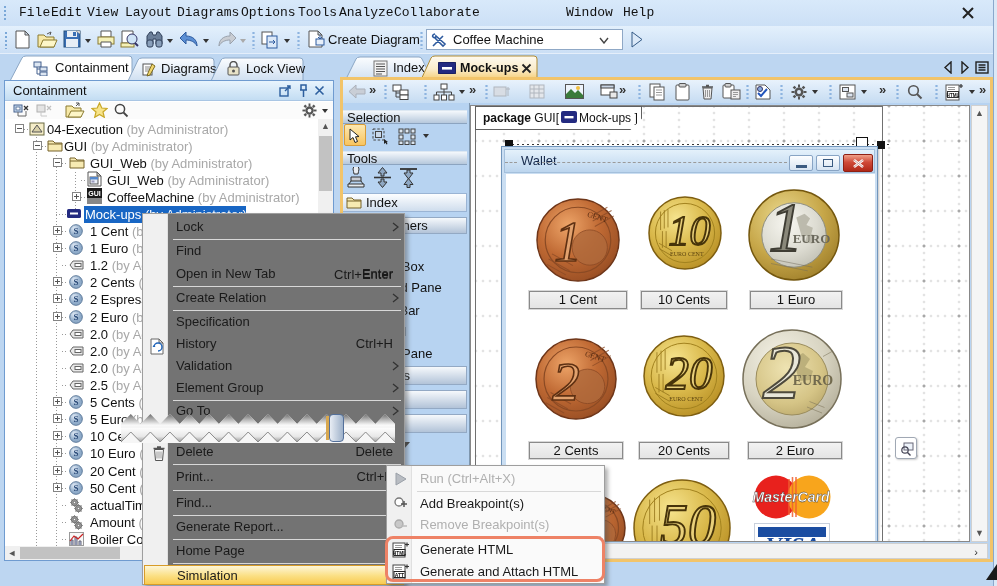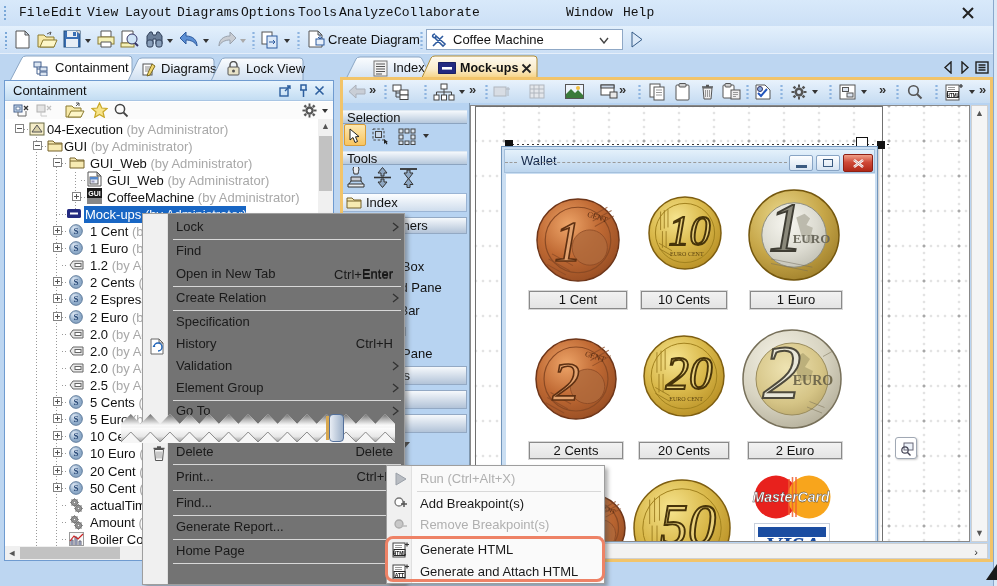--- a/index.html
+++ b/index.html
@@ -765,20 +765,25 @@
     <div class="abs" style="left:0;top:311px;width:124px;height:19px;background:linear-gradient(#f6f9fc,#b2c3d8);border:1px solid #93a9c4;border-left:none;">
         <div class="abs" style="left:21px;top:1px;">Other</div>
       </div>
     <svg class="ico" style="left:54px;top:337px" width="14" height="10" viewBox="0 0 14 10">
         <path d="M1,2 L7,9 L13,2 z" fill="#444"></path>
       </svg>
   </div>
   <div class="abs" id="canvas-wrap" style="left:127px;top:23px;width:520px;height:456px;">
     <div class="abs" id="canvas" style="left:0;top:2px;width:500px;height:437px;border:1px solid #888;overflow:hidden;background-color:#fff;background-image:radial-gradient(circle, #9a9a9a 1.05px, transparent 1.4px),radial-gradient(circle, #bcbcbc 0.8px, transparent 1.1px),radial-gradient(circle, #bcbcbc 0.8px, transparent 1.1px);background-size:35px 35px,7px 35px,35px 7px;background-position:15.5px 17.5px,1.5px 17.5px,15.5px 3.5px;">
 <div class="abs" style="left:4px;top:0px;width:408px;height:453px;border:1px solid #707070;border-bottom:none;"></div>
+<div class="abs" style="left:4px;top:0px;width:167px;height:24px;background:#fff;border:1px solid #606060;clip-path:polygon(0 0,100% 0,100% 52%,93% 100%,0 100%);line-height:23px;font-size:12px;">
+<span style="margin-left:7px;font-weight:bold;">package</span>&nbsp;GUI[<svg width="16" height="12" viewBox="0 0 16 12" style="vertical-align:-1px;margin:0 2px">
+            <rect x="0" y="0" width="16" height="12" rx="2" fill="#232a80"></rect>
+            <rect x="3.5" y="5" width="9" height="2.4" fill="#fff"></rect>
+          </svg>Mock-ups&nbsp;]</div>
 <div class="abs" style="left:36px;top:38px;width:382px;height:1px;background-image:linear-gradient(90deg,#333 0 2px,transparent 2px 5px);background-size:5px 1px;"></div>
 <div class="abs" style="left:34px;top:34px;width:8px;height:8px;background:#111;"></div>
 <div class="abs" style="left:385px;top:31px;width:12px;height:12px;background:#fff;border:1.5px solid #111;"></div>
 <div class="abs" style="left:406px;top:35px;width:8px;height:8px;background:#111;"></div>
 <div class="abs" id="wallet" style="left:30px;top:40px;width:377px;height:415px;background:#cadef2;border:1px solid #7296bc;box-shadow:1px 1px 2px rgba(0,0,0,0.25);">
   <div class="abs" style="left:2px;top:2px;width:371px;height:24px;background:linear-gradient(#e4f1fb,#bcd5ee);border:1px solid #a4c0dc;">
     <div class="abs" style="left:16px;top:3px;font-size:13px;color:#15284a;">Wallet</div>
     <div class="abs" style="left:32px;top:12px;width:250px;border-top:1px dashed #9a9a9a;"></div>
     <div class="abs" style="left:0px;top:12px;width:12px;border-top:1px dashed #9a9a9a;"></div>
     <div class="abs" style="left:284px;top:5px;width:24px;height:16px;background:linear-gradient(#fdfeff,#d7e4f2);border:1px solid #88a4c4;border-radius:2px;">
@@ -1054,20 +1059,26 @@
         <path d="M1,1 h8 l4,4 v11 h-12 z" fill="#fff" stroke="#666"></path>
         <path d="M9,1 l4,4 h-4 z" fill="#ddd" stroke="#666"></path>
         <path d="M8,13 a4,4 0 1 0 -4,-4" fill="none" stroke="#2266bb" stroke-width="1.5"></path>
         <path d="M2.5,9 l1.5,-2 l1.5,2" fill="#2266bb"></path>
       </svg>
 <svg class="abs" style="left:9px;top:231px" width="14" height="16" viewBox="0 0 14 16">
         <path d="M2.5,4.5 h9 l-1,11 h-7 z" fill="#f8f8f8" stroke="#555"></path>
         <path d="M1.5,3.5 h11 M5,2 h4" stroke="#555" stroke-width="1.4"></path>
         <path d="M5,6.5 v7 M7,6.5 v7 M9,6.5 v7" stroke="#999"></path>
       </svg>
+<div class="abs" style="left:1px;top:351px;width:260px;height:20px;background:linear-gradient(#fdf6d8,#fbdf83 55%,#f8cb52);border:1px solid #d89c28;">
+<div class="abs" style="left:32px;top:1px;height:18px;line-height:18px;color:#1a1a1a;">Simulation</div>
+<svg class="abs" style="left:248px;top:5px" width="7" height="10" viewBox="0 0 7 10">
+          <path d="M1,1 L6,5 L1,9" stroke="#333" stroke-width="1.3" fill="none"></path>
+        </svg>
+</div>
 </div>
 <svg class="abs" style="left:121px;top:414px" width="274" height="29" viewBox="0 0 274 29">
       <defs>
         <linearGradient id="zzt" x1="0" y1="0" x2="0" y2="1">
           <stop offset="0" stop-color="#6e6e6e"></stop>
           <stop offset="0.85" stop-color="#efefef"></stop>
           <stop offset="1" stop-color="#fcfcfc"></stop>
         </linearGradient>
         <linearGradient id="zzb" x1="0" y1="0" x2="0" y2="1">
           <stop offset="0" stop-color="#fdfdfd"></stop>

